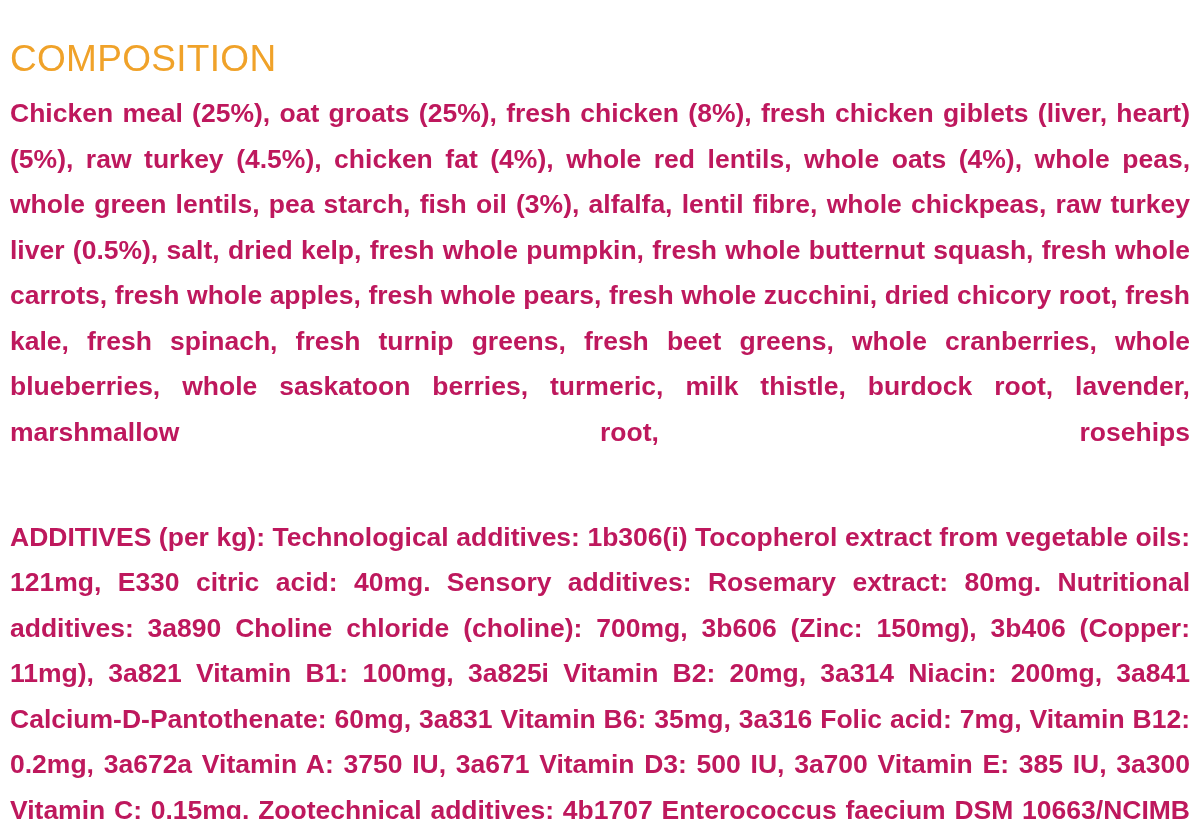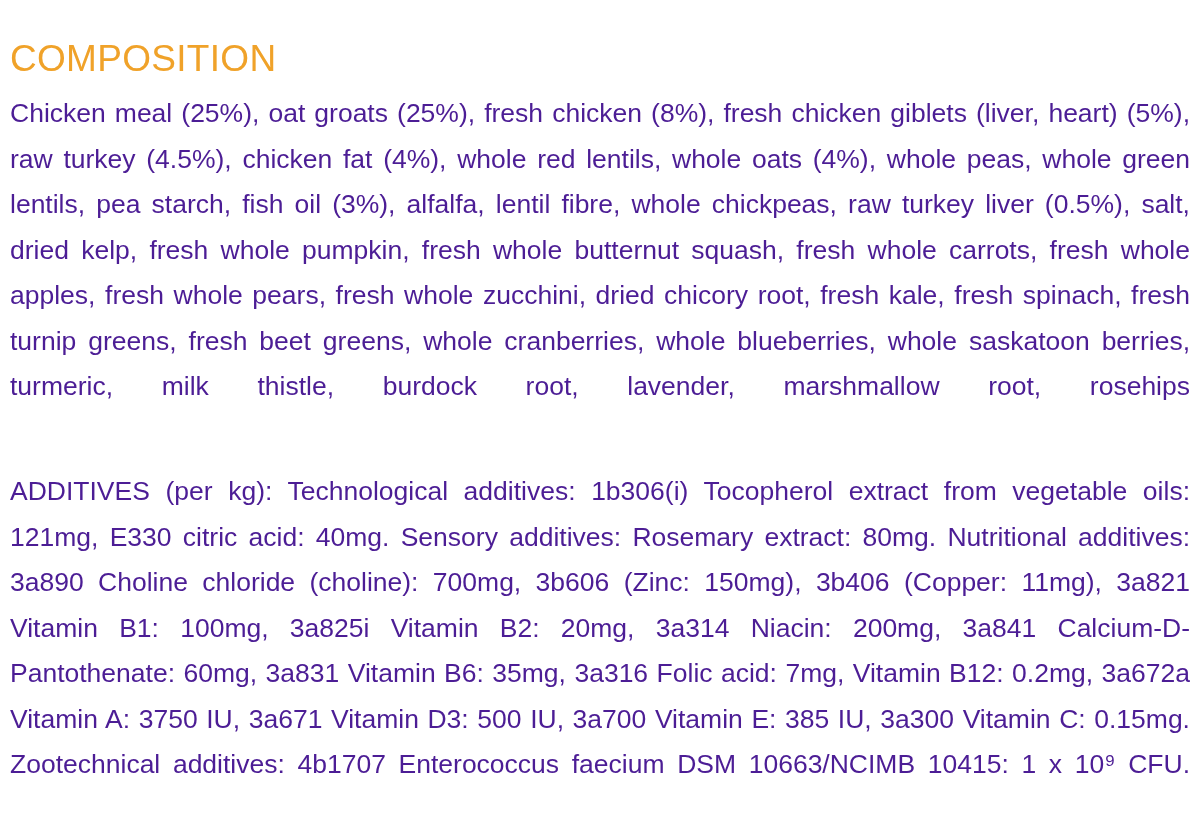--- a/index.html
+++ b/index.html
@@ -28,23 +28,23 @@
     line-height: 1.0;
     letter-spacing: 0.3px;
     font-weight: 400;
     margin: 6px 0 14px 2px;
   }
   .body-text {
     font-size: 26.5px;
     line-height: 45.5px;
     text-align: justify;
     text-justify: inter-word;
-    color: #4c1d95;
+    color: #be185d;
     margin: 0 2px;
-    font-weight: 400;
+    font-weight: 700;
   }
   .composition-text {
     margin-bottom: 14px;
   }
   .additives-text {
     margin-top: 0;
   }
   
   .body-text::after {
     content: "";

